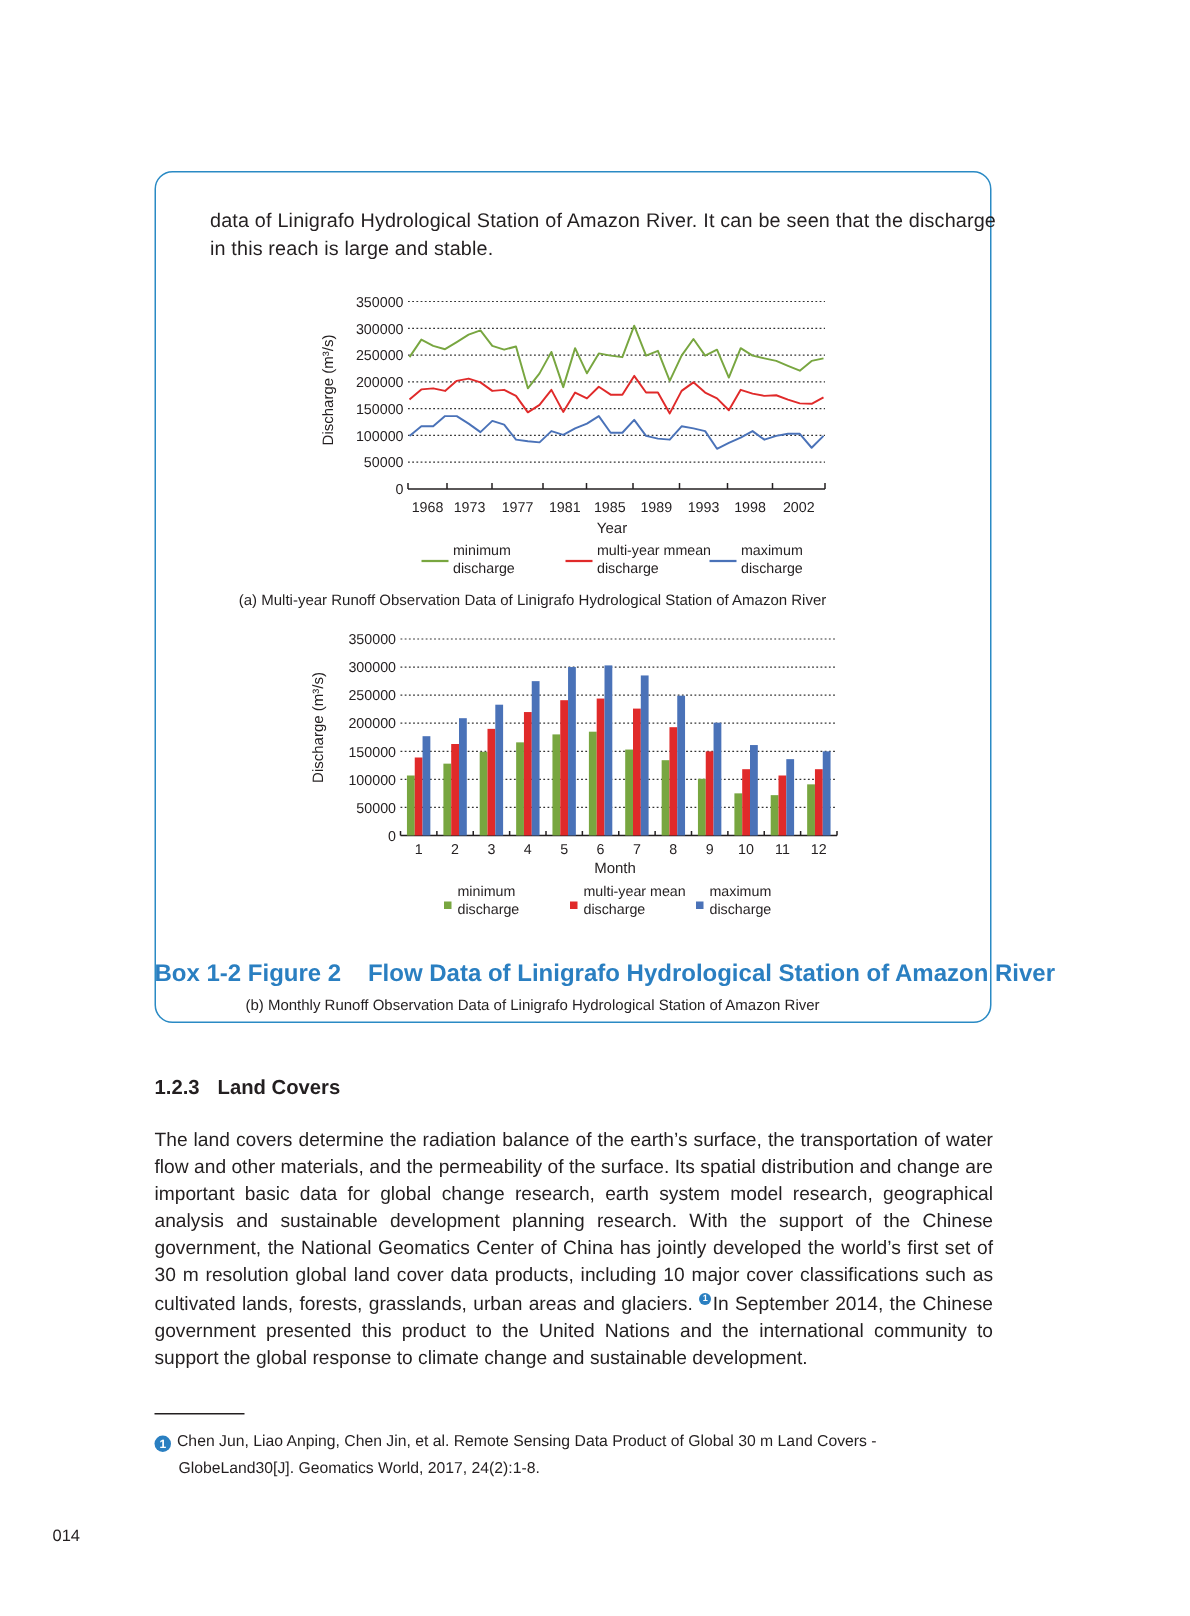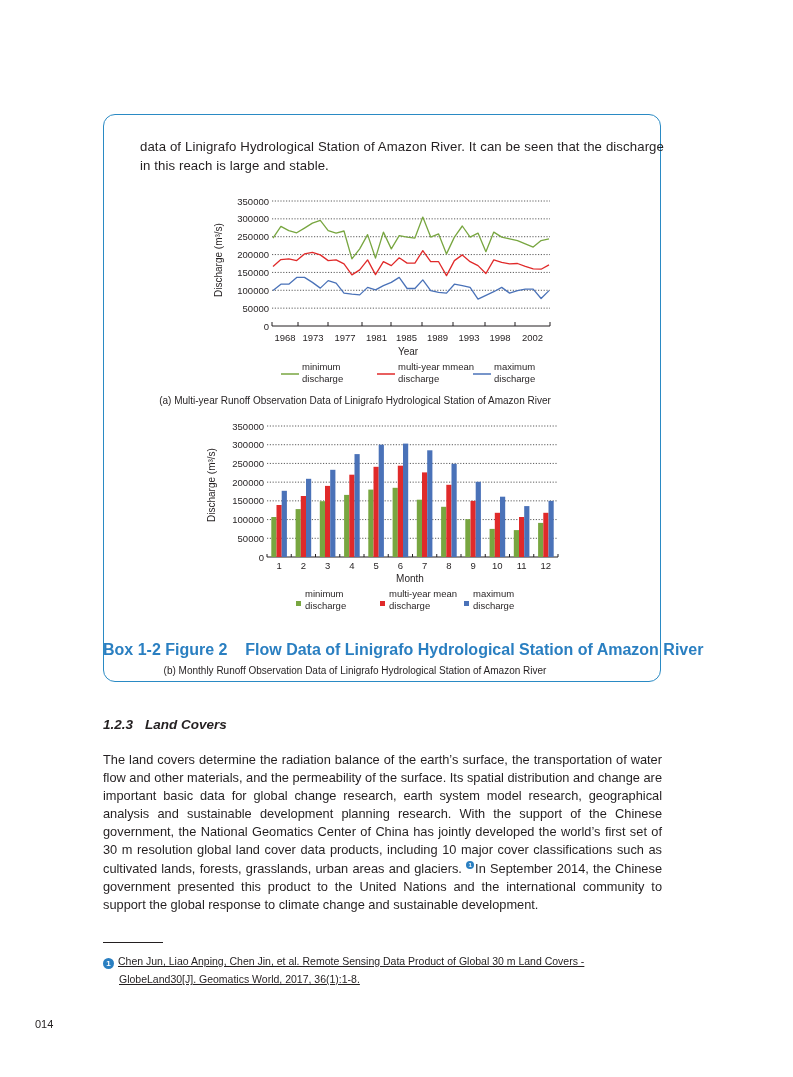--- a/index.html
+++ b/index.html
@@ -3,26 +3,26 @@
 <meta charset="utf-8">
 <style>
   html, body { margin:0; padding:0; background:#ffffff; }
   body { width:793px; height:1077px; position:relative; font-family:"Liberation Sans", sans-serif; color:#231f20; overflow:hidden; }
   .box { position:absolute; left:103px; top:114px; width:558px; height:568px; border:1.5px solid #2a8ac4; border-radius:12px; box-sizing:border-box; }
   .box-text { position:absolute; left:119px; top:137px; width:524px; font-size:13.2px; line-height:19px; text-align:justify; letter-spacing:0.1px;margin-left:21px; }
   svg text { font-family:"Liberation Sans", sans-serif; }
   .chart { position:absolute; left:0; top:0; }
   .caption { position:absolute; left:103px; width:504px; text-align:center; font-size:10px; color:#231f20; }
   .figtitle { position:absolute; left:103px; width:558px; text-align:center; font-size:16px; font-weight:bold; color:#2a7fc1; top:641px; }
-  .section { position:absolute; left:103px; top:717px; font-size:13.5px; font-weight:bold;font-style:italic; }
+  .section { position:absolute; left:103px; top:717px; font-size:13.5px; font-weight:bold; }
   .section .num { margin-right:12px; }
   .para { position:absolute; left:103px; top:751px; width:559px; font-size:12.8px; line-height:18.1px; text-align:justify; }
   .fnref { display:inline-block; width:8px; height:8px; border-radius:50%; background:#2a7fc1; color:#fff; font-size:6px; line-height:8px; text-align:center; vertical-align:super; font-weight:bold; margin-right:1px; }
   .fn-rule { position:absolute; left:103px; top:942px; width:60px; border-top:1px solid #231f20; }
-  .footnote { position:absolute; left:103px; top:952px; width:559px; font-size:10.5px; line-height:18px; text-align:justify;text-decoration:underline; }
+  .footnote { position:absolute; left:103px; top:952px; width:559px; font-size:10.5px; line-height:18px; text-align:justify; }
   .fn-badge { display:inline-block; width:11px; height:11px; border-radius:50%; background:#2a7fc1; color:#fff; font-size:8px; line-height:11px; text-align:center; font-weight:bold; margin-right:4px; vertical-align:-1px; }
   .fn-cont { padding-left:16px; }
   .pagenum { position:absolute; left:35px; top:1018px; font-size:11px;text-align:center; }
 </style>
 </head>
 <body>
 
 <div class="box"></div>
 <div class="box-text">data of Linigrafo Hydrological Station of Amazon River. It can be seen that the discharge in this reach is large and stable.</div>
 
@@ -174,16 +174,16 @@
 
 <div class="section">
   <span class="num">1.2.3</span><span>Land Covers</span>
 </div>
 
 <div class="para"><span>The land covers determine the radiation balance of the earth’s surface, the transportation of water flow and other materials, and the permeability of the surface. Its spatial distribution and change are important basic data for global change research, earth system model research, geographical analysis and sustainable development planning research. With the support of the Chinese government, the National Geomatics Center of China has jointly developed the world’s first set of 30 m resolution global land cover data products, including 10 major cover classifications such as cultivated lands, forests, grasslands, urban areas and glaciers. </span><span class="fnref">1</span><span>In September 2014, the Chinese government presented this product to the United Nations and the international community to support the global response to climate change and sustainable development.</span></div>
 
 <div class="fn-rule"></div>
 <div class="footnote">
   <div><span class="fn-badge">1</span><span>Chen Jun, Liao Anping, Chen Jin, et al. Remote Sensing Data Product of Global 30 m Land Covers -</span></div>
-  <div class="fn-cont">GlobeLand30[J]. Geomatics World, 2017, 36(1):1-8.</div>
+  <div class="fn-cont">GlobeLand30[J]. Geomatics World, 2017, 24(2):1-8.</div>
 </div>
 
 <div class="pagenum">014</div>
 
 </body></html>

